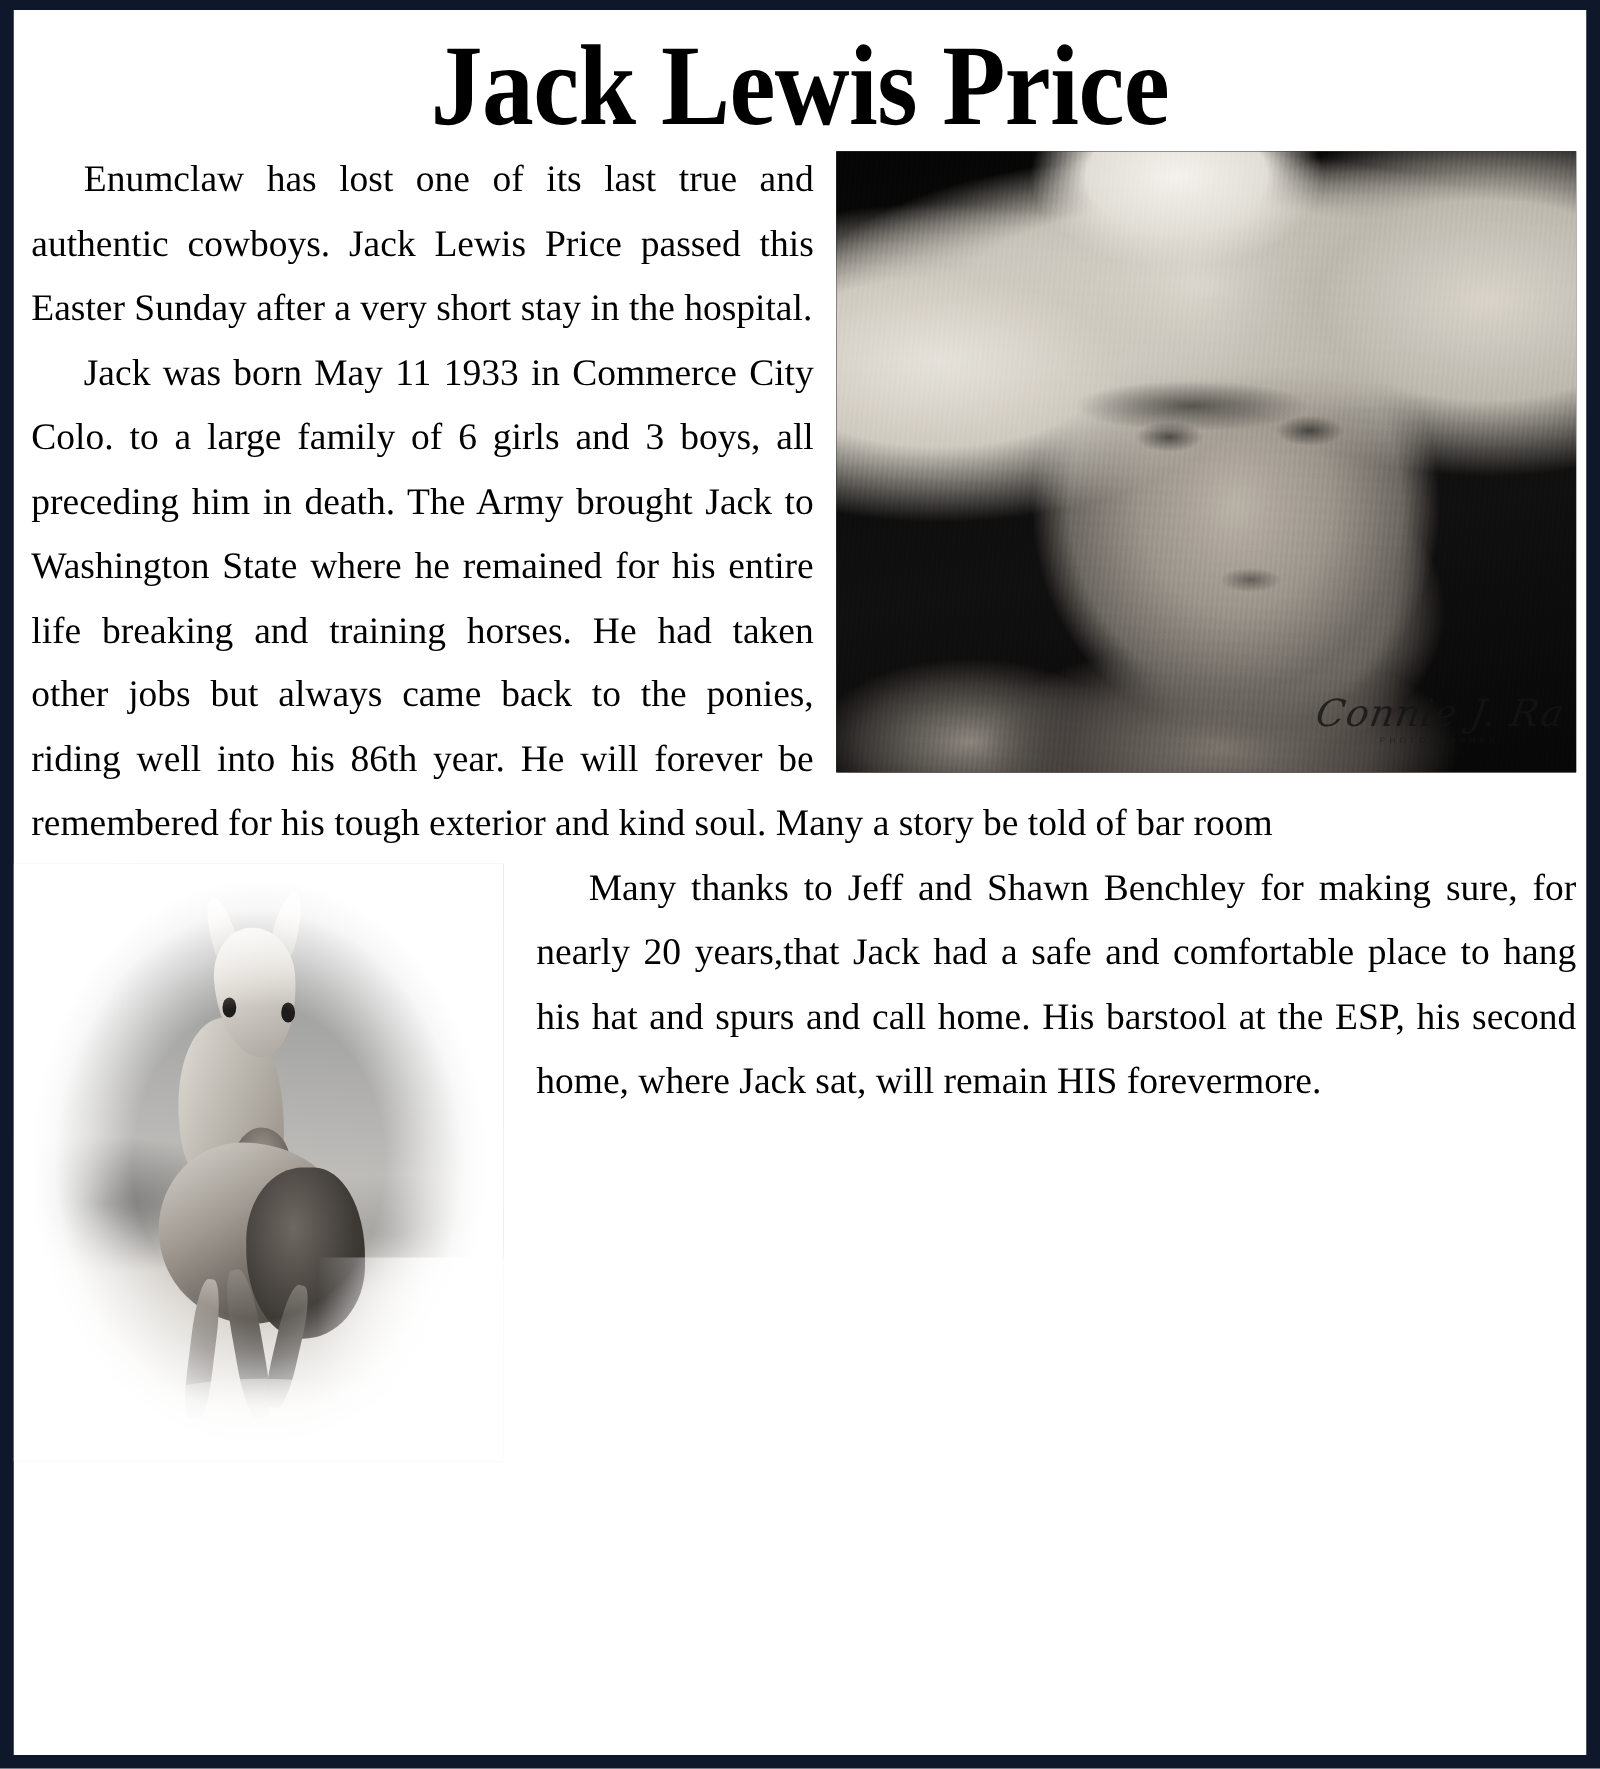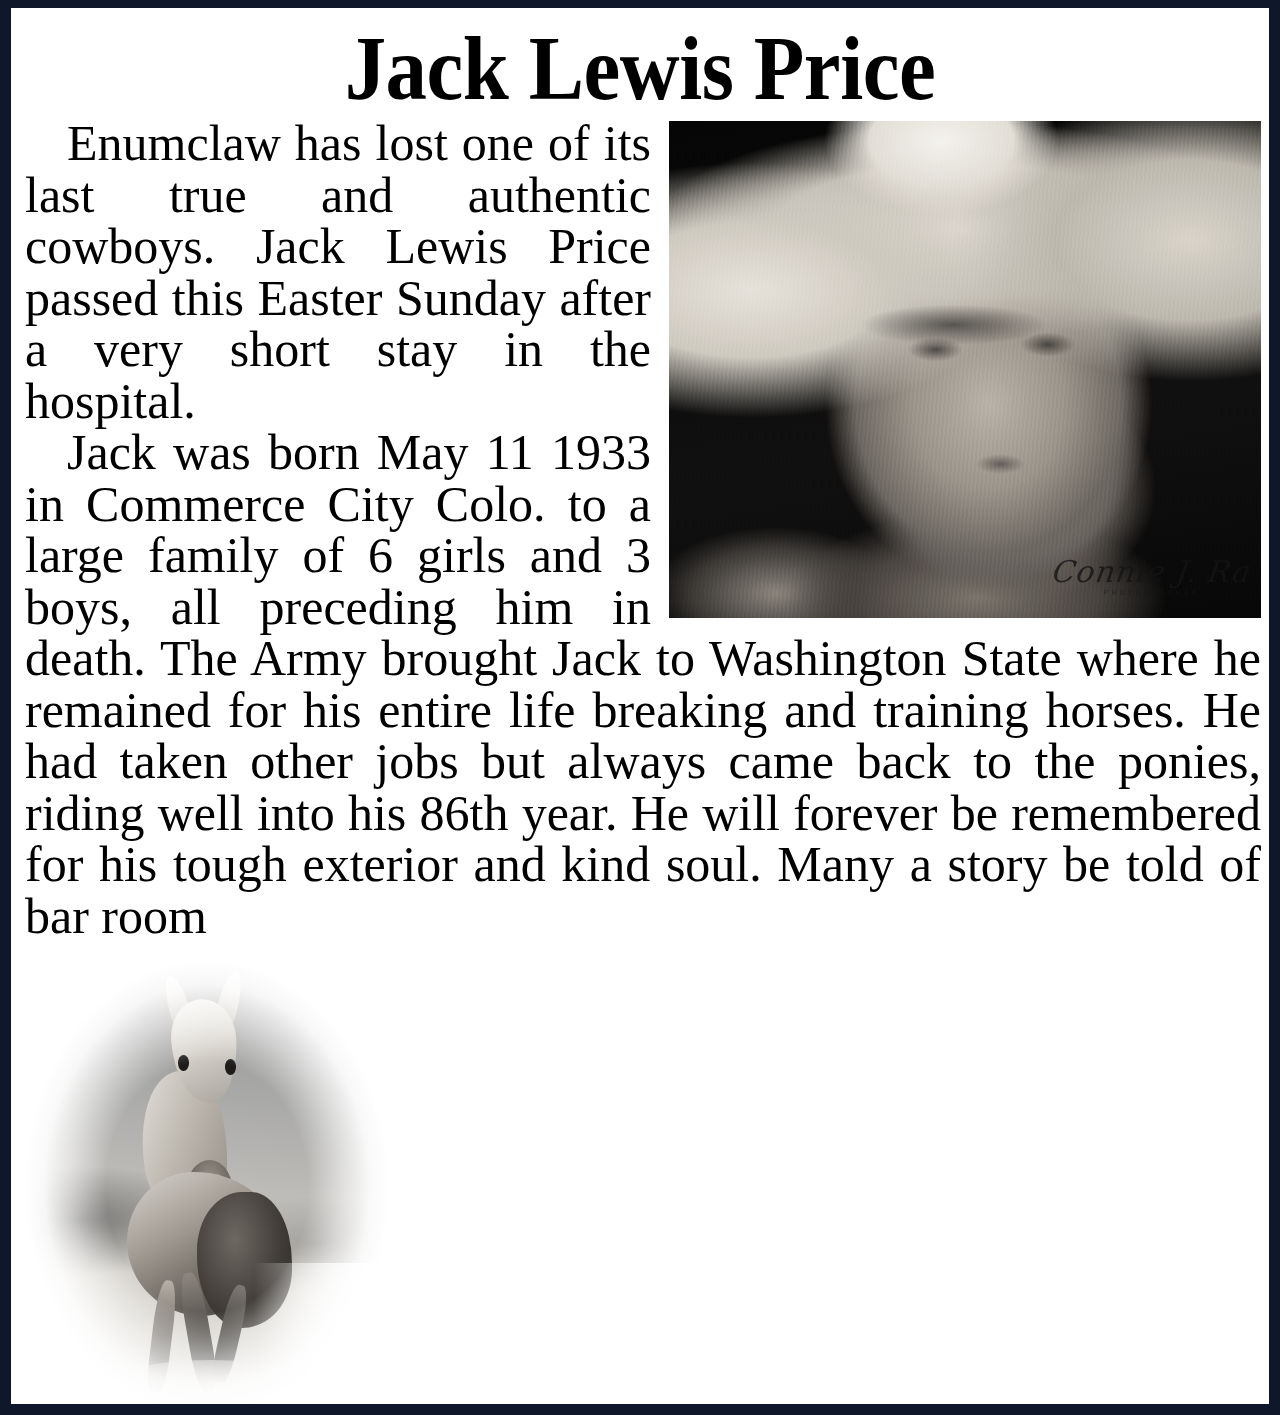--- a/index.html
+++ b/index.html
@@ -42,21 +42,21 @@
     line-height: 1.0;
     letter-spacing: -0.5px;
     transform: scaleX(0.90);
     transform-origin: center top;
     padding-top: 14px;
     white-space: nowrap;
   }
 
   
   .body-text {
-    font-size: 50px;
+    font-size: 30px;
     line-height: 51.5px;
     text-align: justify;
     text-justify: inter-word;
     hyphens: none;
   }
 
   .body-text p { text-indent: 42px; margin: 0; }
 
   
   .top-block {
@@ -356,17 +356,18 @@
             <span class="h-leg-b"></span>
             <span class="h-leg-c"></span>
             <span class="h-dust"></span>
           </div>
         </div>
         <div class="horse-vignette"></div>
         <div class="horse-vignette-bottom"></div>
       </figure>
 
       <div class="body-text">
+        <p>Many thanks to Jeff and Shawn Benchley for making sure, for nearly 20 years,that Jack had a safe and comfortable place to hang his hat and spurs and call home. His barstool at the ESP, his second home, where Jack sat, will remain HIS forevermore.</p>
       </div>
     </div>
 
   </div>
 </div>
 
 </body></html>

